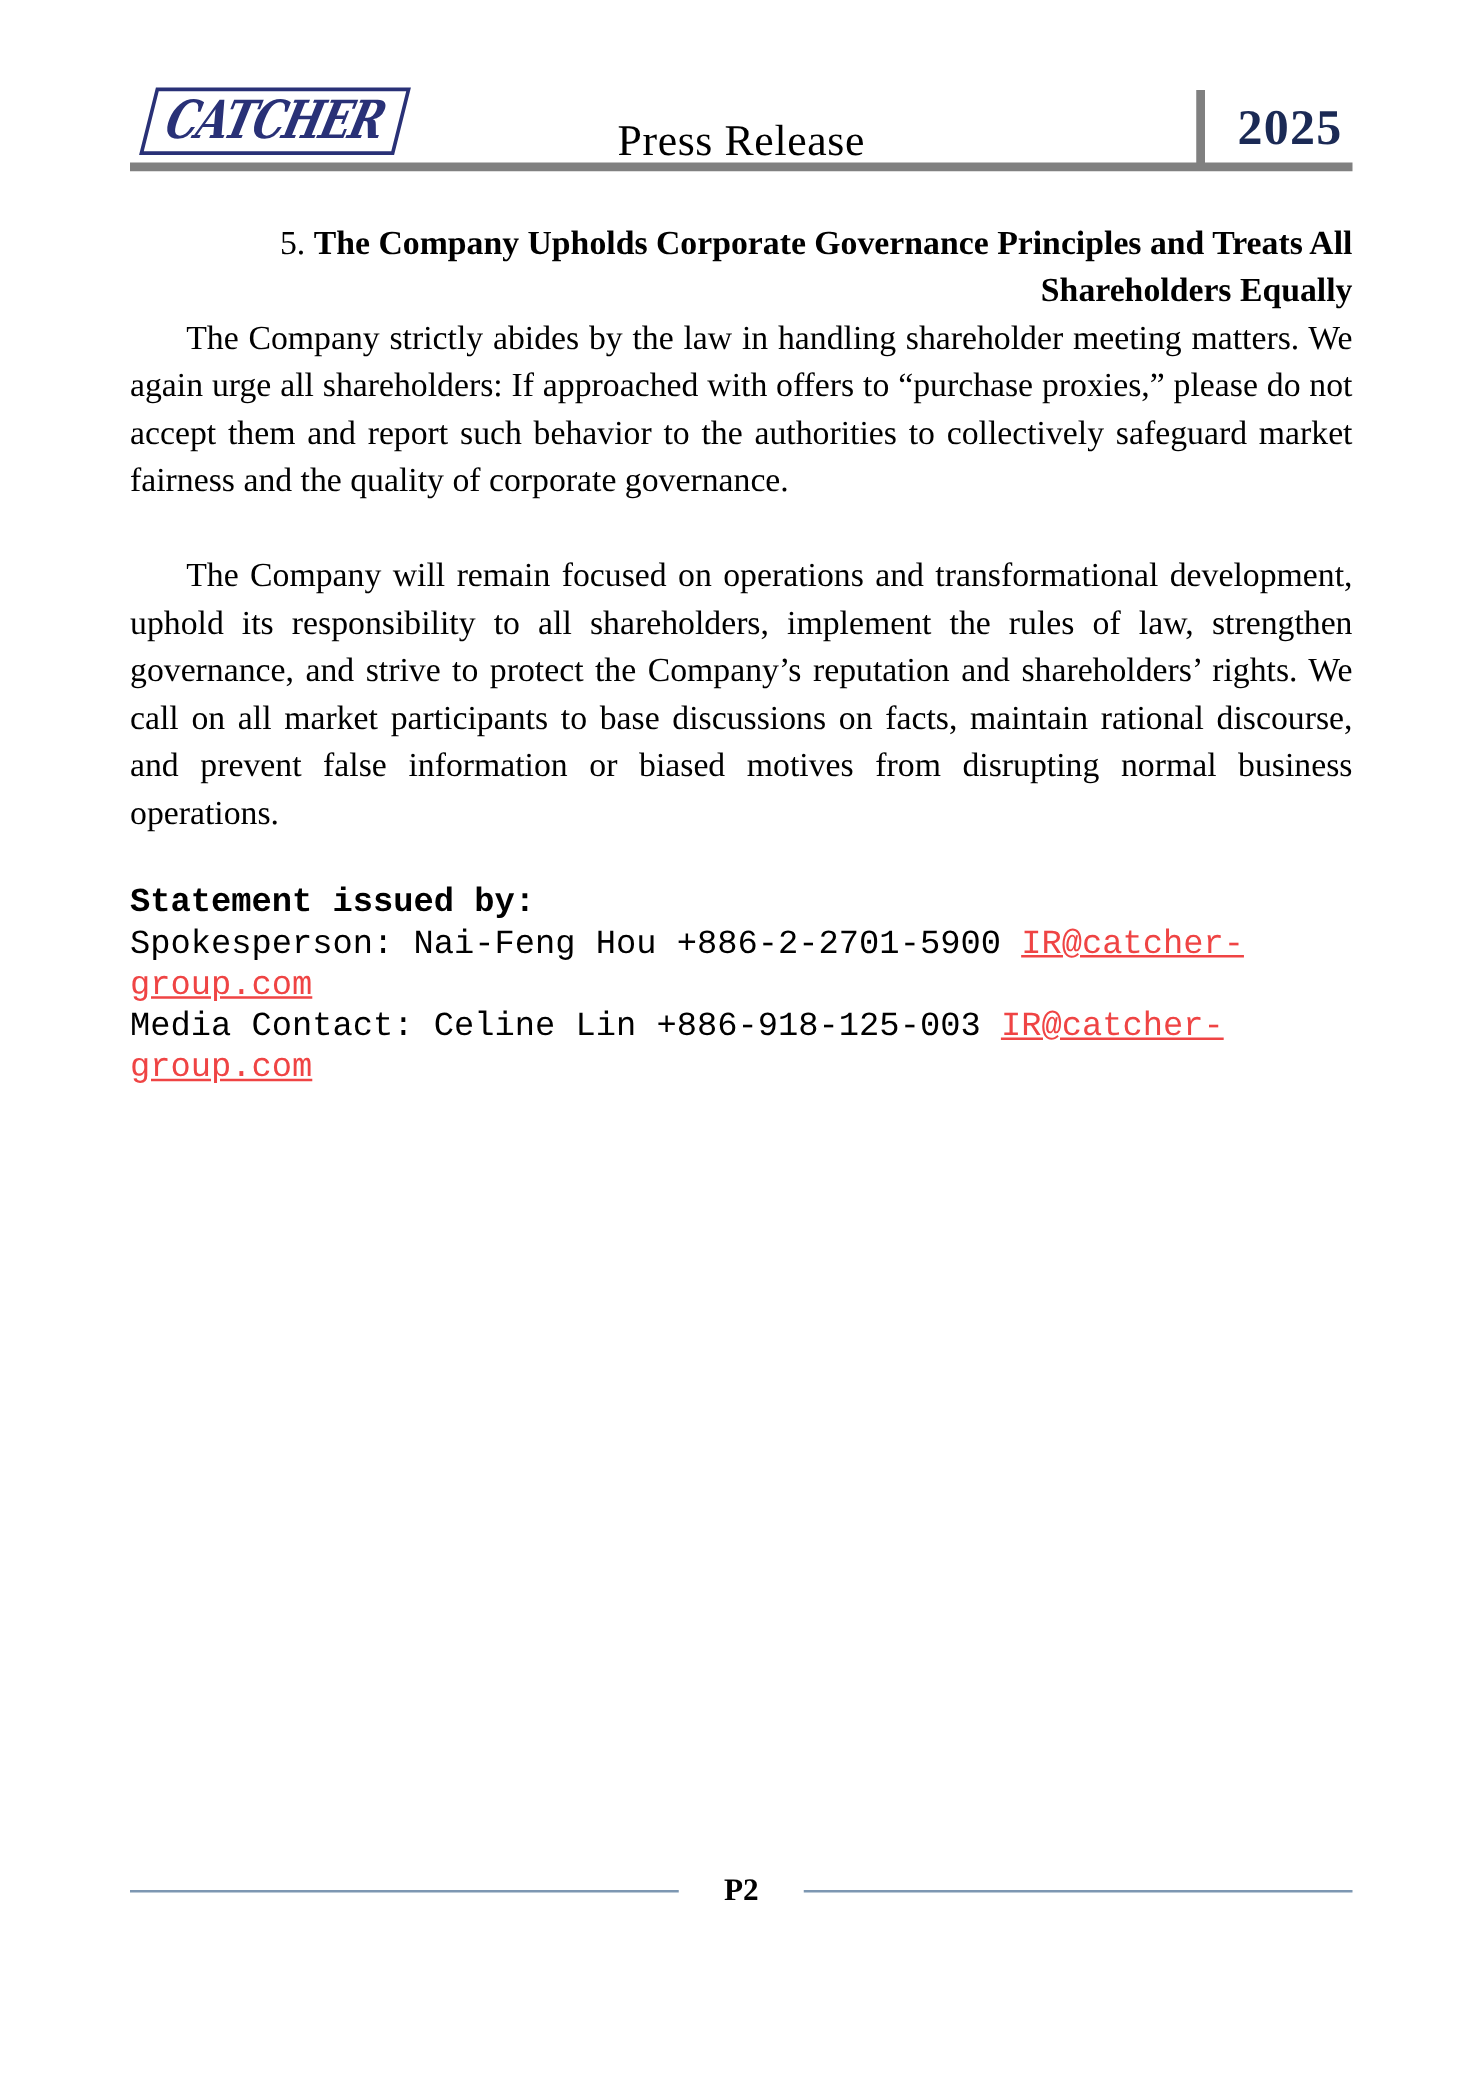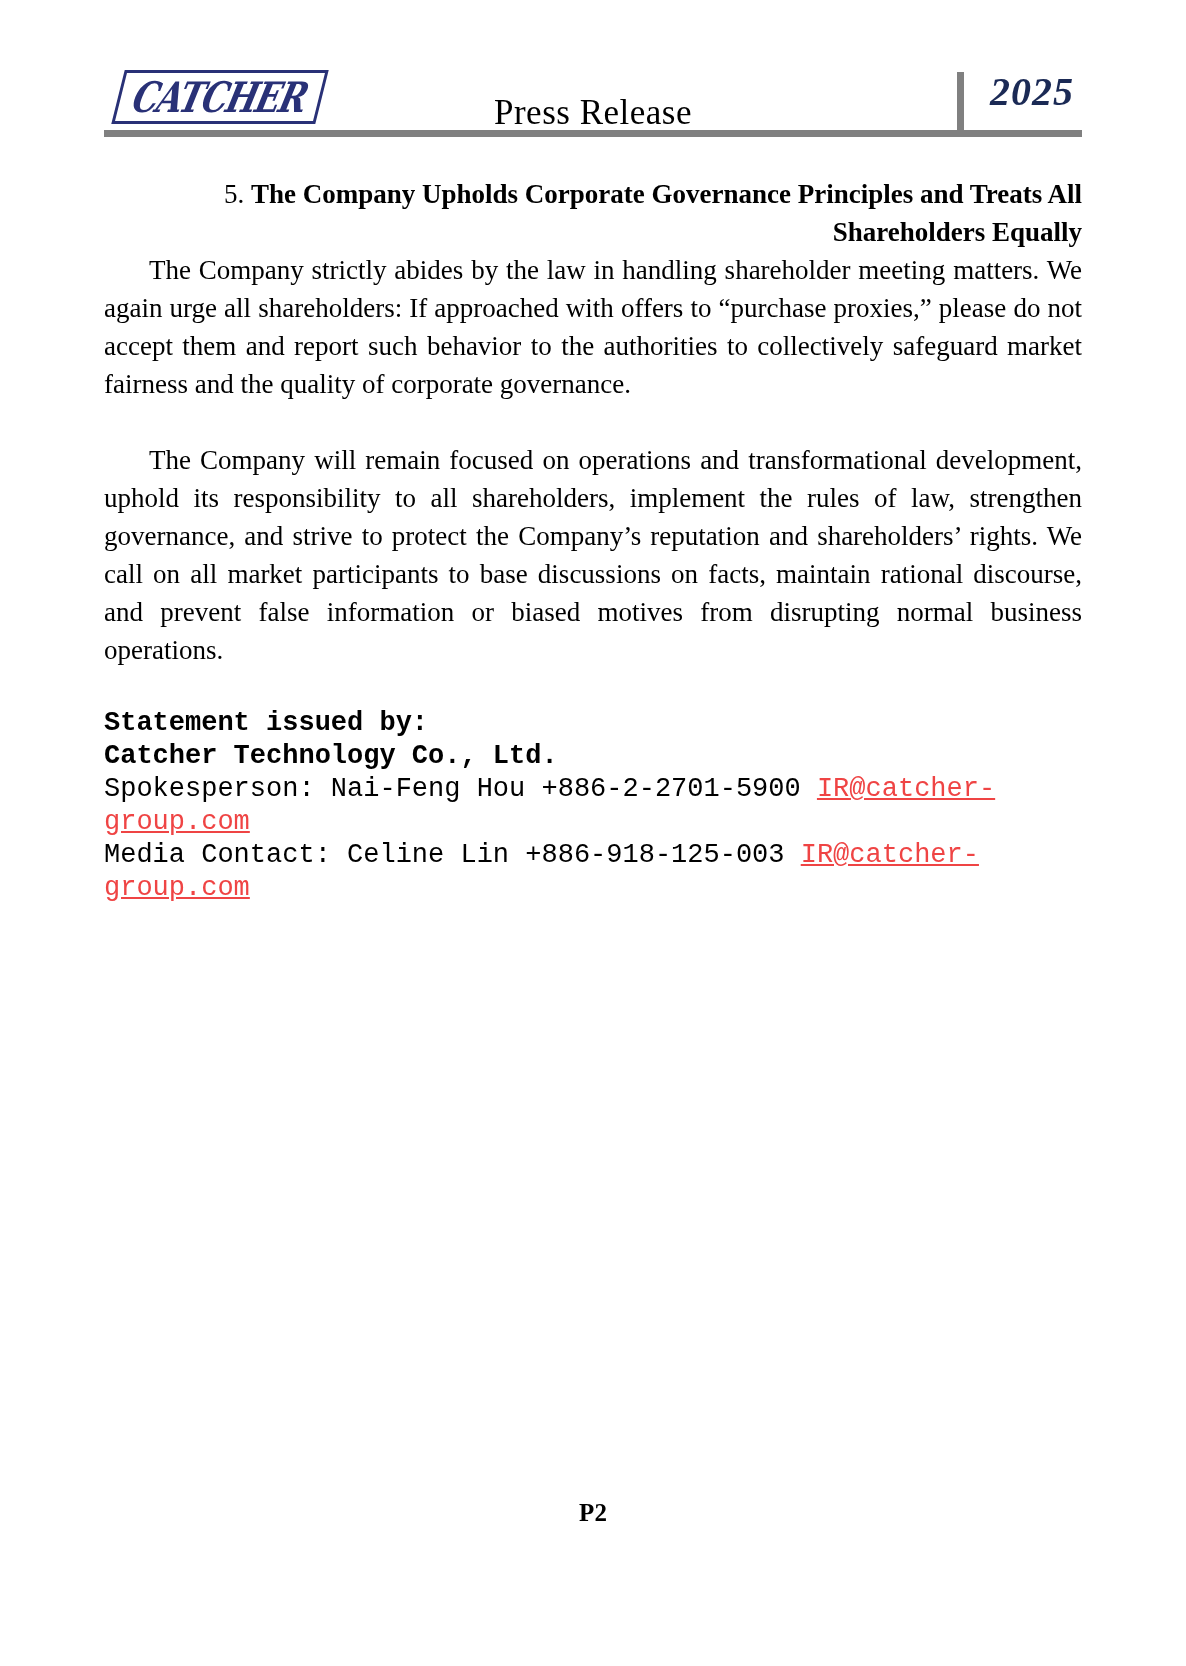--- a/index.html
+++ b/index.html
@@ -60,21 +60,21 @@
     font-size: 35px;
     font-weight: normal;
     letter-spacing: 0.5px;
   }
   .year-block {
     position: absolute;
     right: 0;
     top: 2px;
     height: 60px;
     display: flex;
-    font-style: italic;
+    align-items: center;
   }
   .vbar {
     width: 7px;
     height: 60px;
     background: #808080;
     margin-right: 26px;
   }
   .year {
     font-size: 40px;
     font-weight: bold;
@@ -120,21 +120,20 @@
     cursor: pointer;
   }
   
   .page-footer {
     position: absolute;
     left: 104px;
     right: 104px;
     top: 1500px;
     display: flex;
     align-items: center;
-    flex-direction: column;
   }
   .fline {
     flex: 1;
     height: 2px;
     background: #7d97b2;
   }
   .page-number {
     font-size: 25px;
     font-weight: bold;
     padding: 0 36px;
@@ -163,21 +162,20 @@
 
 
     <h2 class="section-heading"><span class="heading-number">5. </span><span>The Company Upholds Corporate Governance Principles and Treats All Shareholders Equally</span></h2>
 
     <p class="indent">The Company strictly abides by the law in handling shareholder meeting matters. We again urge all shareholders: If approached with offers to “purchase proxies,” please do not accept them and report such behavior to the authorities to collectively safeguard market fairness and the quality of corporate governance.</p>
 
     <p class="indent spaced">The Company will remain focused on operations and transformational development, uphold its responsibility to all shareholders, implement the rules of law, strengthen governance, and strive to protect the Company’s reputation and shareholders’ rights. We call on all market participants to base discussions on facts, maintain rational discourse, and prevent false information or biased motives from disrupting normal business operations.</p>
 
     <div class="contact-block">
       <p class="bold">Statement issued by:</p>
-      <p class="bold">Catcher Technology Co., Ltd.</p>
       <p><span>Spokesperson: Nai-Feng Hou +886-2-2701-5900 </span><a class="email-link">IR@catcher-group.com</a></p>
       <p><span>Media Contact: Celine Lin +886-918-125-003 </span><a class="email-link">IR@catcher-group.com</a></p>
     </div>
 
   </main>
 
   <footer class="page-footer">
     <div class="fline"></div>
     <span class="page-number">P2</span>
     <div class="fline"></div>

